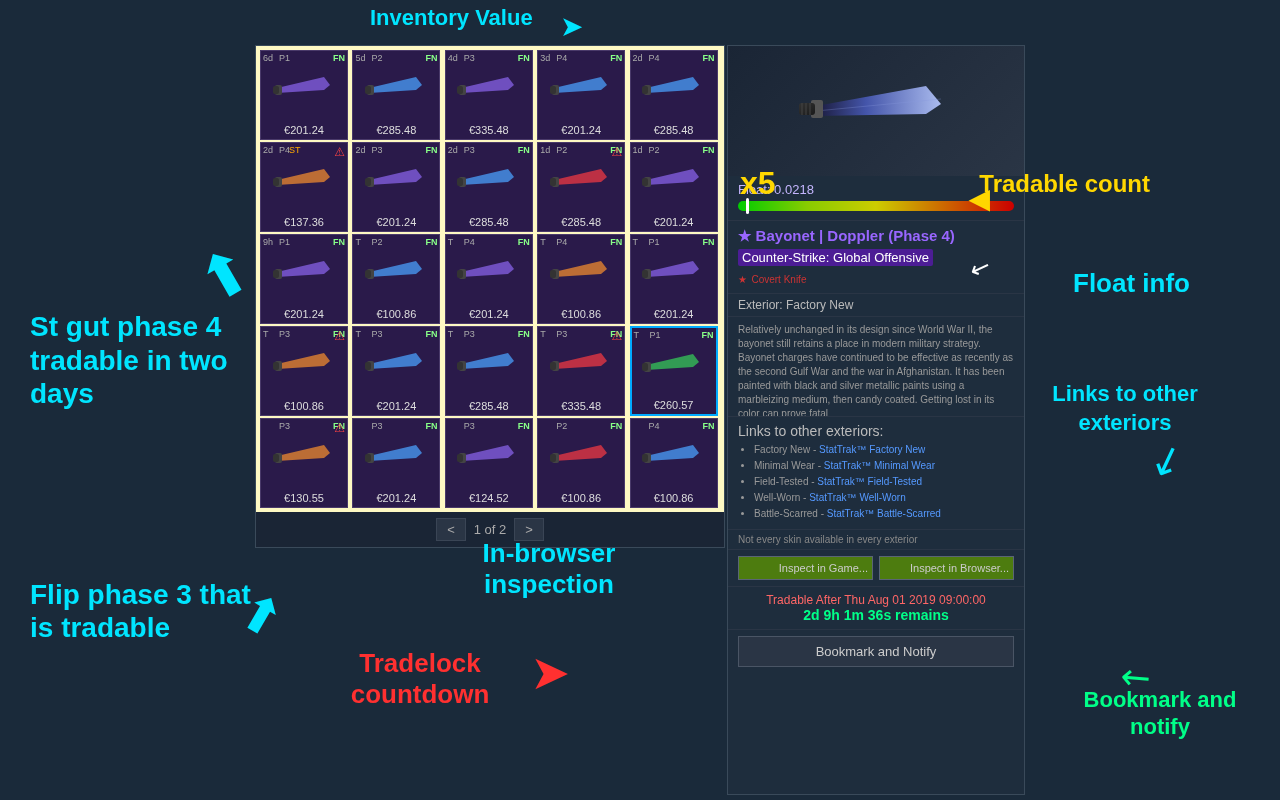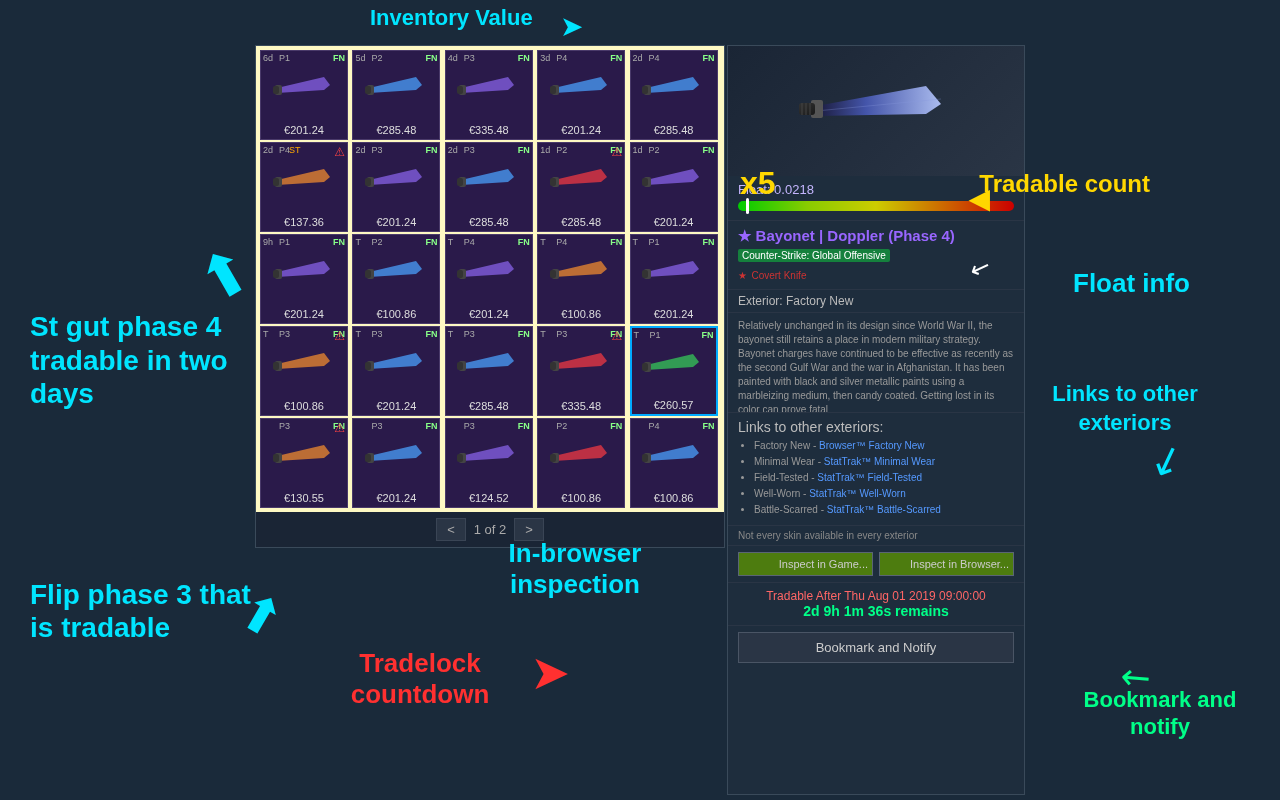--- a/index.html
+++ b/index.html
@@ -215,23 +215,23 @@
       font-size: 15px;
       font-weight: bold;
     }
     .item-subtitle {
       display: flex;
       align-items: center;
       gap: 6px;
       margin-top: 4px;
     }
     .cs-badge {
-      background: #15803d;
+      background: #4c1d95;
       color: white;
-      font-size: 10px;
+      font-size: 13px;
       padding: 1px 4px;
       border-radius: 2px;
     }
     .covert-label {
       color: #cc3333;
       font-size: 10px;
     }
     .covert-star {
       color: #cc3333;
       font-size: 10px;
@@ -717,21 +717,21 @@
     </div>
   </div>
 
   <div class="exterior-label">Exterior: Factory New</div>
 
   <div class="description-text">Relatively unchanged in its design since World War II, the bayonet still retains a place in modern military strategy. Bayonet charges have continued to be effective as recently as the second Gulf War and the war in Afghanistan. It has been painted with black and silver metallic paints using a marbleizing medium, then candy coated. Getting lost in its color can prove fatal</div>
 
   <div class="links-section">
     <div class="links-title">Links to other exteriors:</div>
     <ul class="links-list" id="links-list">
-    <li><span>Factory New - </span><a href="#">Browser™ Factory New</a></li>
+    <li><span>Factory New - </span><a href="#">StatTrak™ Factory New</a></li>
         <li><span>Minimal Wear - </span><a href="#">StatTrak™ Minimal Wear</a></li>
         <li><span>Field-Tested - </span><a href="#">StatTrak™ Field-Tested</a></li>
         <li><span>Well-Worn - </span><a href="#">StatTrak™ Well-Worn</a></li>
         <li><span>Battle-Scarred - </span><a href="#">StatTrak™ Battle-Scarred</a></li>
       </ul>
   </div>
 
   <div class="not-every-note">Not every skin available in every exterior</div>
 
   <div class="inspect-buttons">
@@ -764,21 +764,21 @@
 
 <div class="annotation" style="top:268px;right:90px;font-size:26px;">Float info</div>
 
 <div style="position:absolute;top:255px;right:290px;color:#ffffff;font-size:24px;transform:rotate(200deg);">↗</div>
 
 <div class="annotation" style="top:380px;right:55px;font-size:22px;text-align:center;width:200px;line-height:1.3;">Links to other
 exteriors</div>
 
 <div style="position:absolute;top:440px;right:95px;color:#00e5ff;font-size:40px;transform:rotate(160deg);">↗</div>
 
-<div class="annotation" style="bottom:200px;left:470px;font-size:26px;text-align:center;width:210px;">In-browser
+<div class="annotation" style="bottom:200px;left:444px;font-size:26px;text-align:center;width:210px;">In-browser
 inspection</div>
 
 <div class="annotation-red" style="bottom:90px;left:310px;font-size:26px;text-align:center;width:220px;">Tradelock
 countdown</div>
 
 <div style="position:absolute;bottom:100px;left:530px;color:#ff3030;font-size:48px;">➤</div>
 
 <div class="annotation-green" style="bottom:60px;right:30px;font-size:22px;text-align:center;width:180px;">Bookmark and
 notify</div>
 

